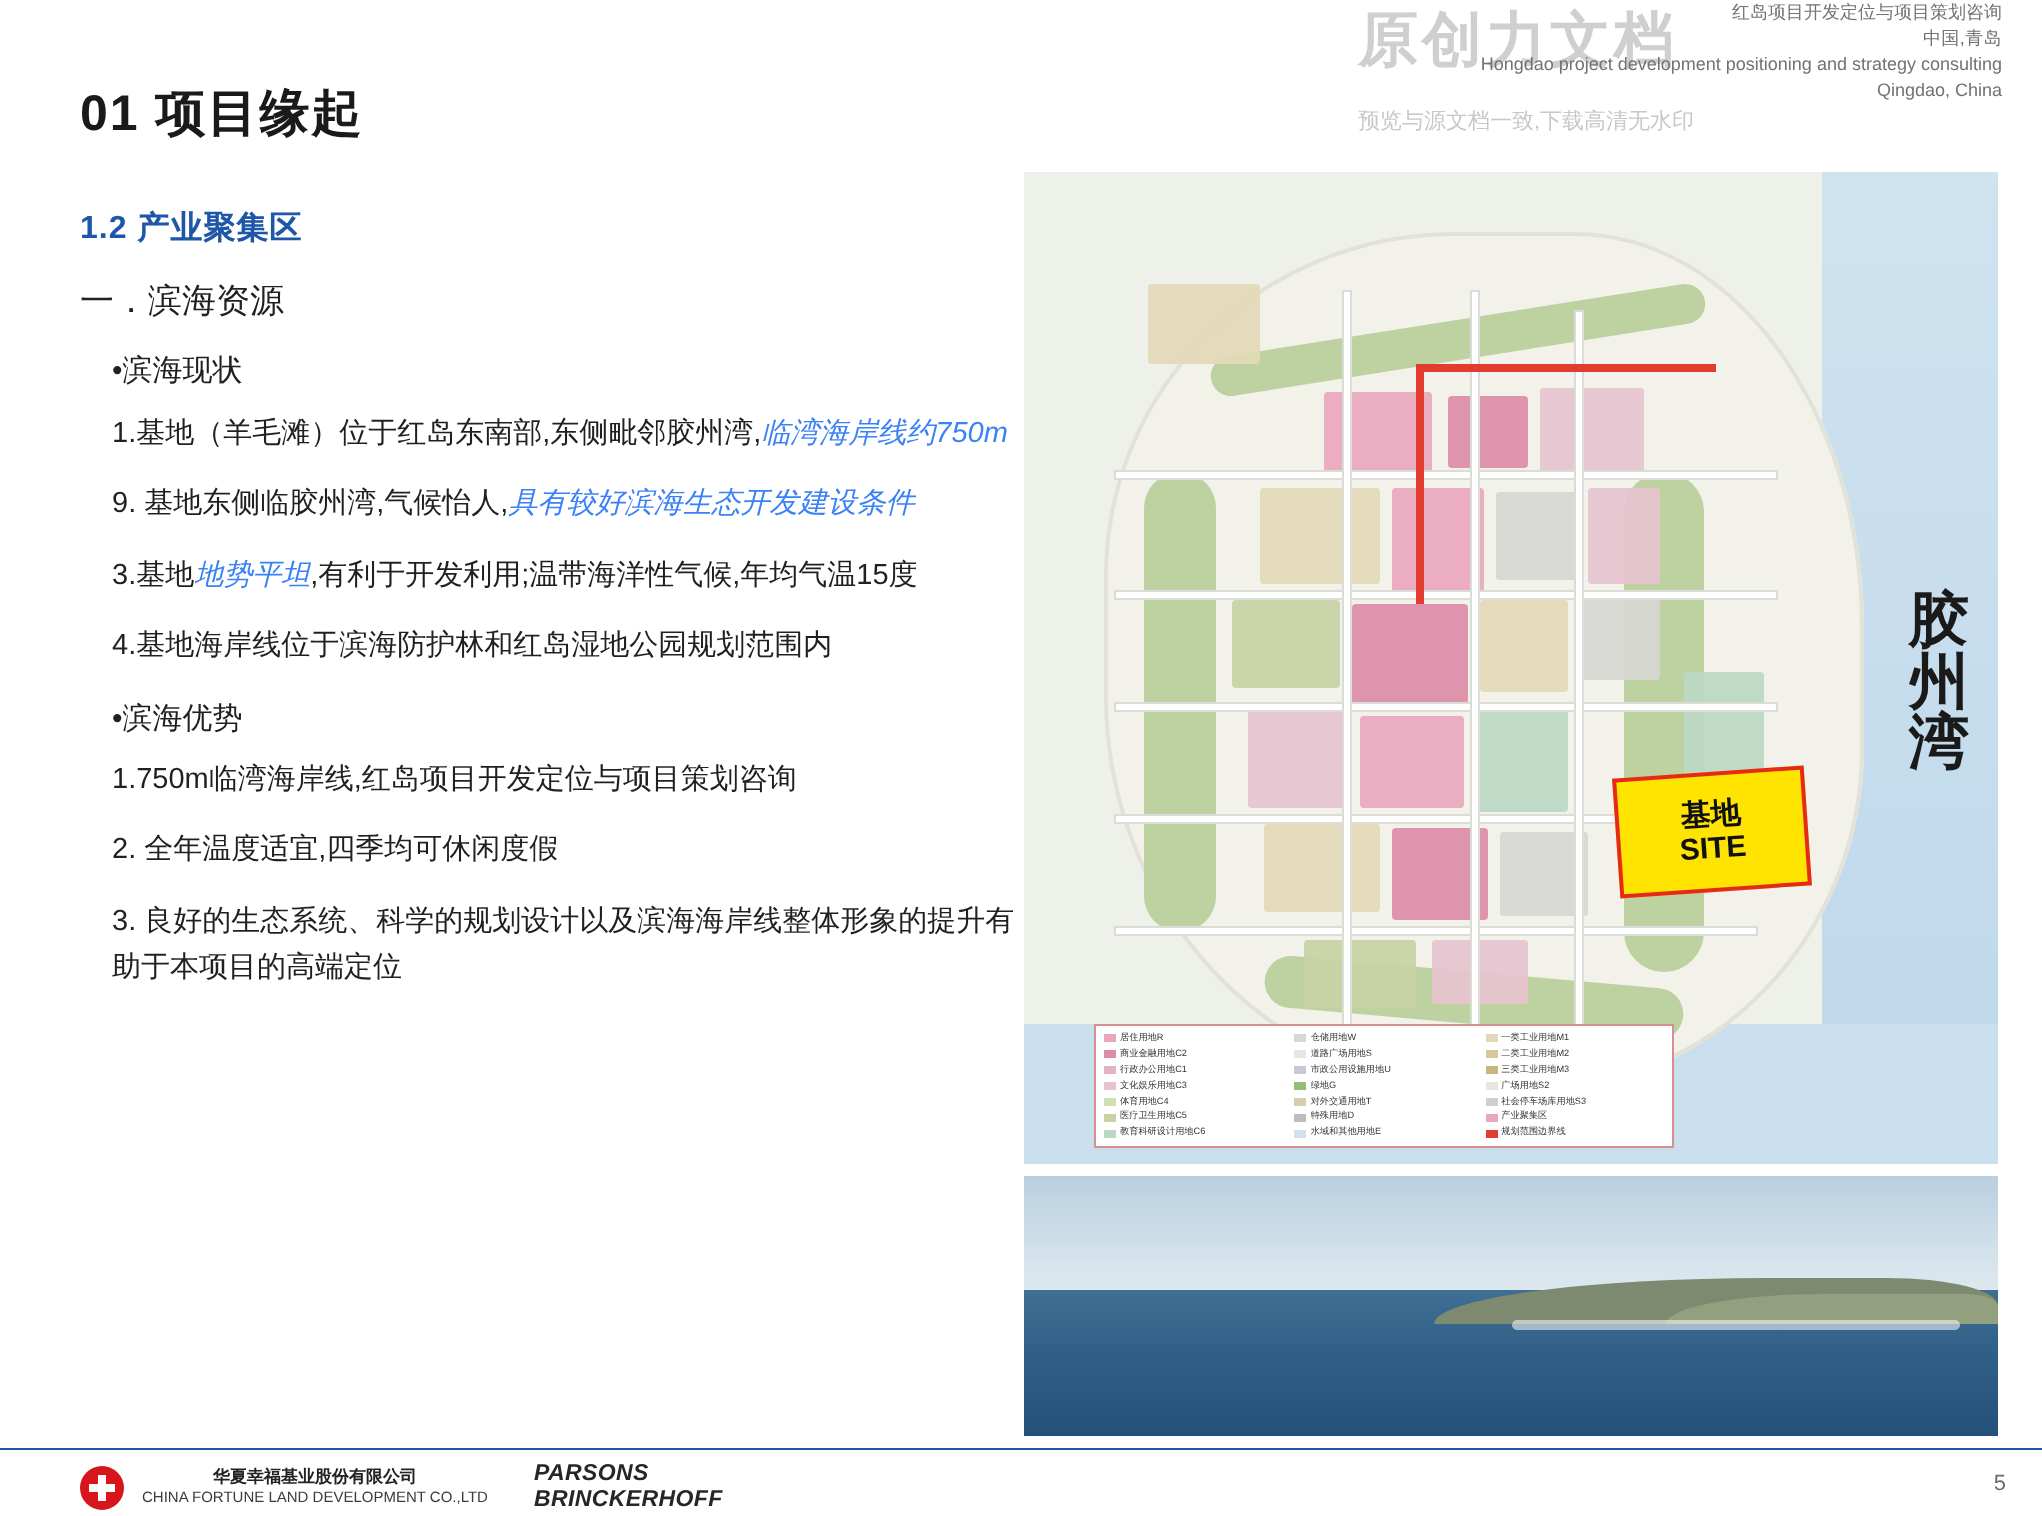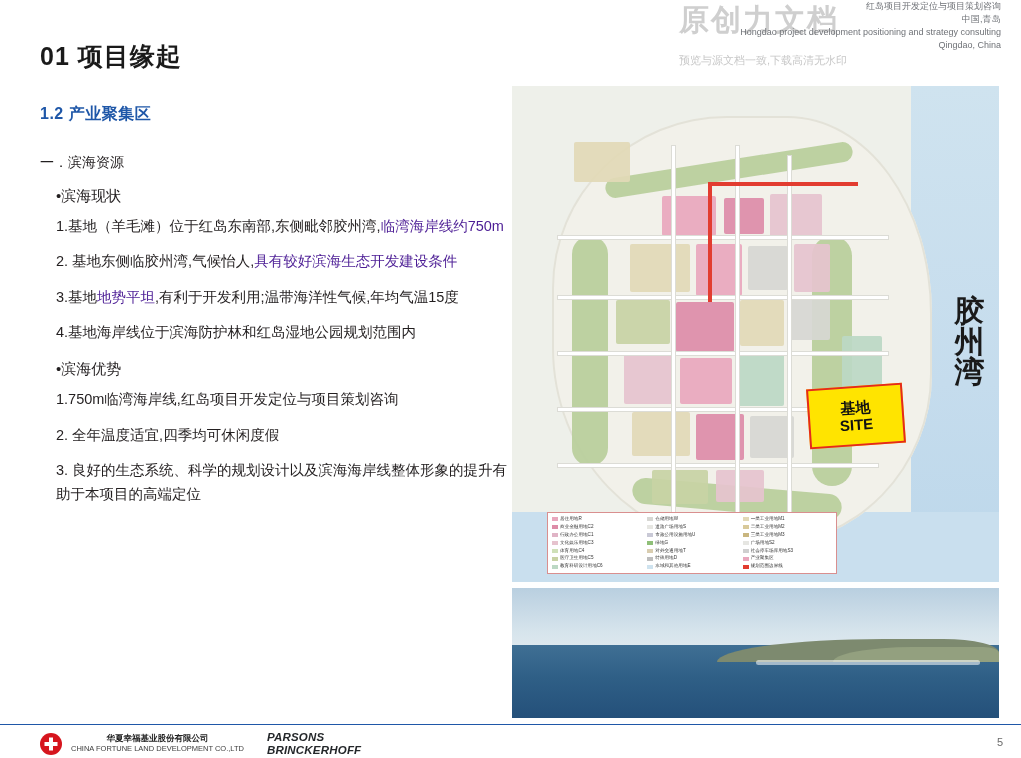--- a/index.html
+++ b/index.html
@@ -93,34 +93,34 @@
   .body-col {
     position: absolute;
     left: 40px;
     top: 138px;
     width: 470px;
     font-size: 14.5px;
     line-height: 1.55;
     color: #231f20;
   }
   .lvl1 {
-    margin: 14px 0 10px 0;
-    font-size: 14px;
+    margin: 0 0 10px 0;
+    font-size: 17px;
   }
   .bullet {
     margin: 6px 0 8px 16px;
     font-weight: normal;
     font-size: 15px;
   }
   .para {
     margin: 0 0 12px 16px;
     font-size: 14.5px;
     line-height: 1.62;
   }
-  .red { color: #4c1d95; }
+  .red { color: #3b82f6; font-style: italic; }
 
   
   .map-box {
     position: absolute;
     left: 512px;
     top: 86px;
     width: 487px;
     height: 496px;
     background: #eef0ea;
     overflow: hidden;
@@ -342,21 +342,21 @@
 <div class="sub-title">
   <span class="num">1.2</span>
   <span>产业聚集区</span>
 </div>
 
 <div class="body-col">
   <p class="lvl1">一．滨海资源</p>
   <p class="bullet">•滨海现状</p>
   <div id="items1">
       <p class="para"><span>1.基地（羊毛滩）位于红岛东南部,东侧毗邻胶州湾,</span><span class="red">临湾海岸线约750m</span></p>
-      <p class="para"><span>2. 基地东侧临胶州湾,气候怡人,</span><span class="red">具有较好滨海生态开发建设条件</span></p>
+      <p class="para"><span>9. 基地东侧临胶州湾,气候怡人,</span><span class="red">具有较好滨海生态开发建设条件</span></p>
       <p class="para"><span>3.基地</span><span class="red">地势平坦</span><span>,有利于开发利用;温带海洋性气候,年均气温15度</span></p>
       <p class="para"><span>4.基地海岸线位于滨海防护林和红岛湿地公园规划范围内</span></p>
     </div>
   <p class="bullet">•滨海优势</p>
   <div id="items2">
       <p class="para"><span>1.750m临湾海岸线,红岛项目开发定位与项目策划咨询</span></p>
       <p class="para"><span>2. 全年温度适宜,四季均可休闲度假</span></p>
       <p class="para"><span>3. 良好的生态系统、科学的规划设计以及滨海海岸线整体形象的提升有助于本项目的高端定位</span></p>
     </div>
 </div>

